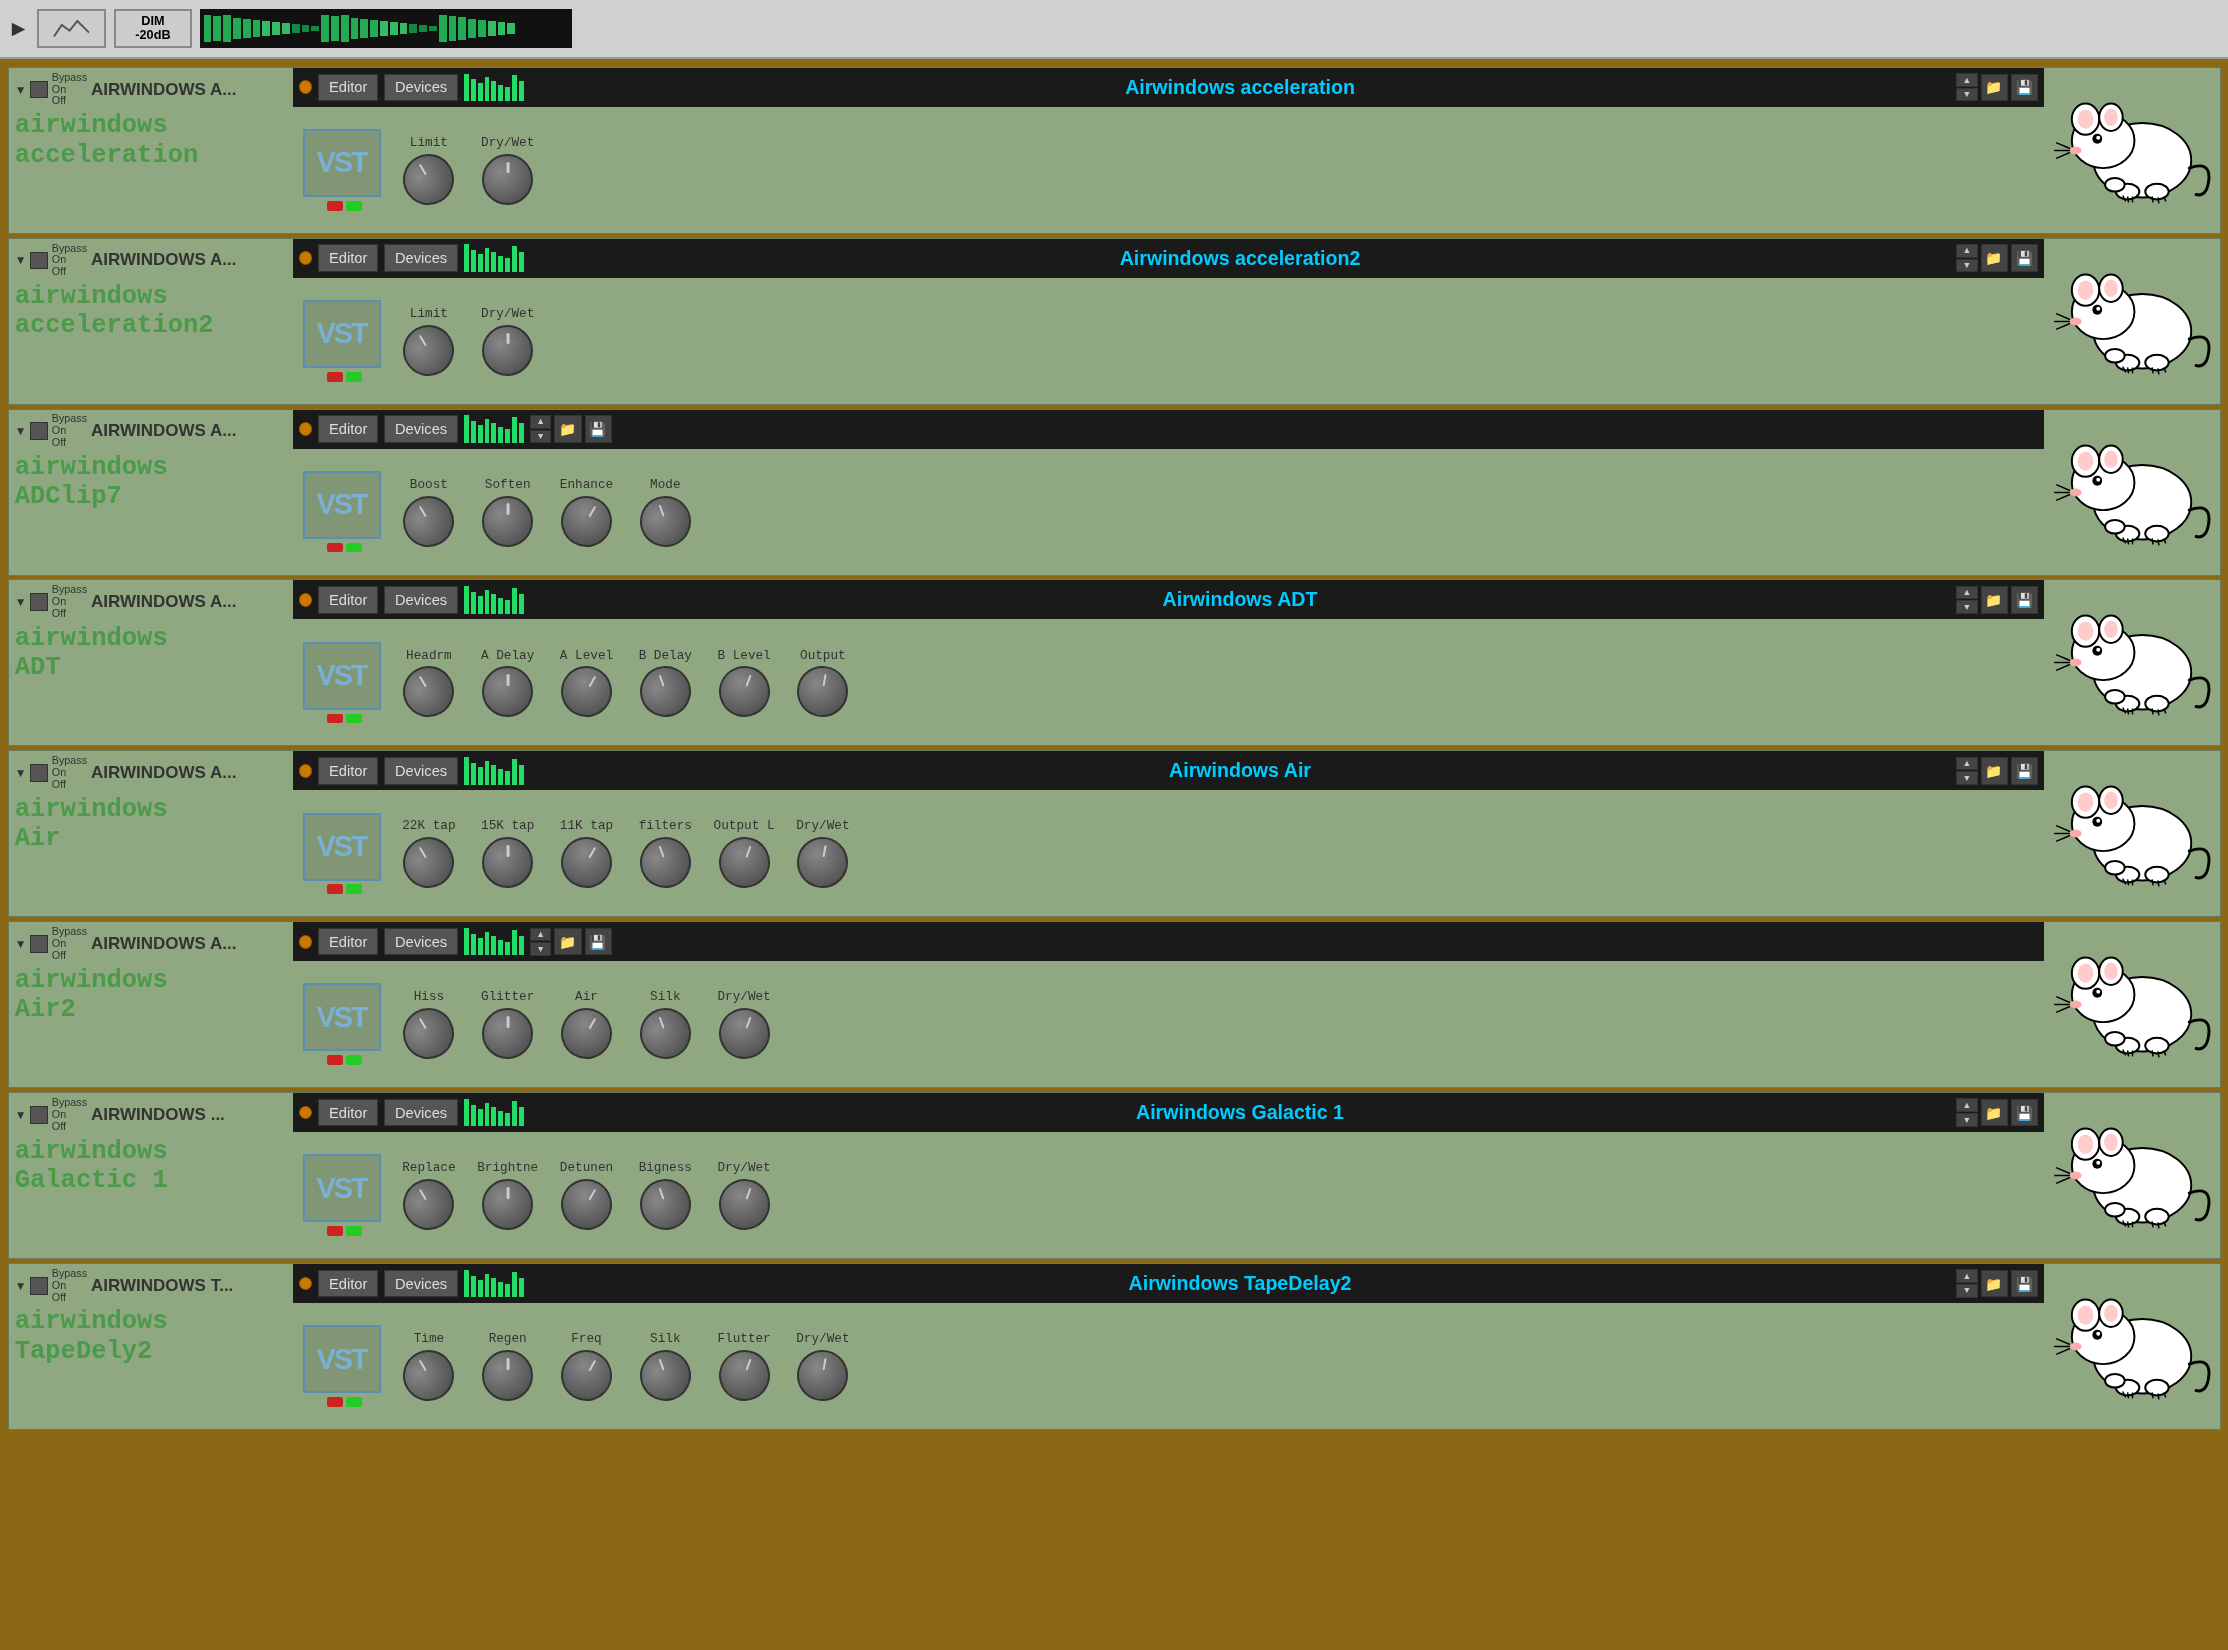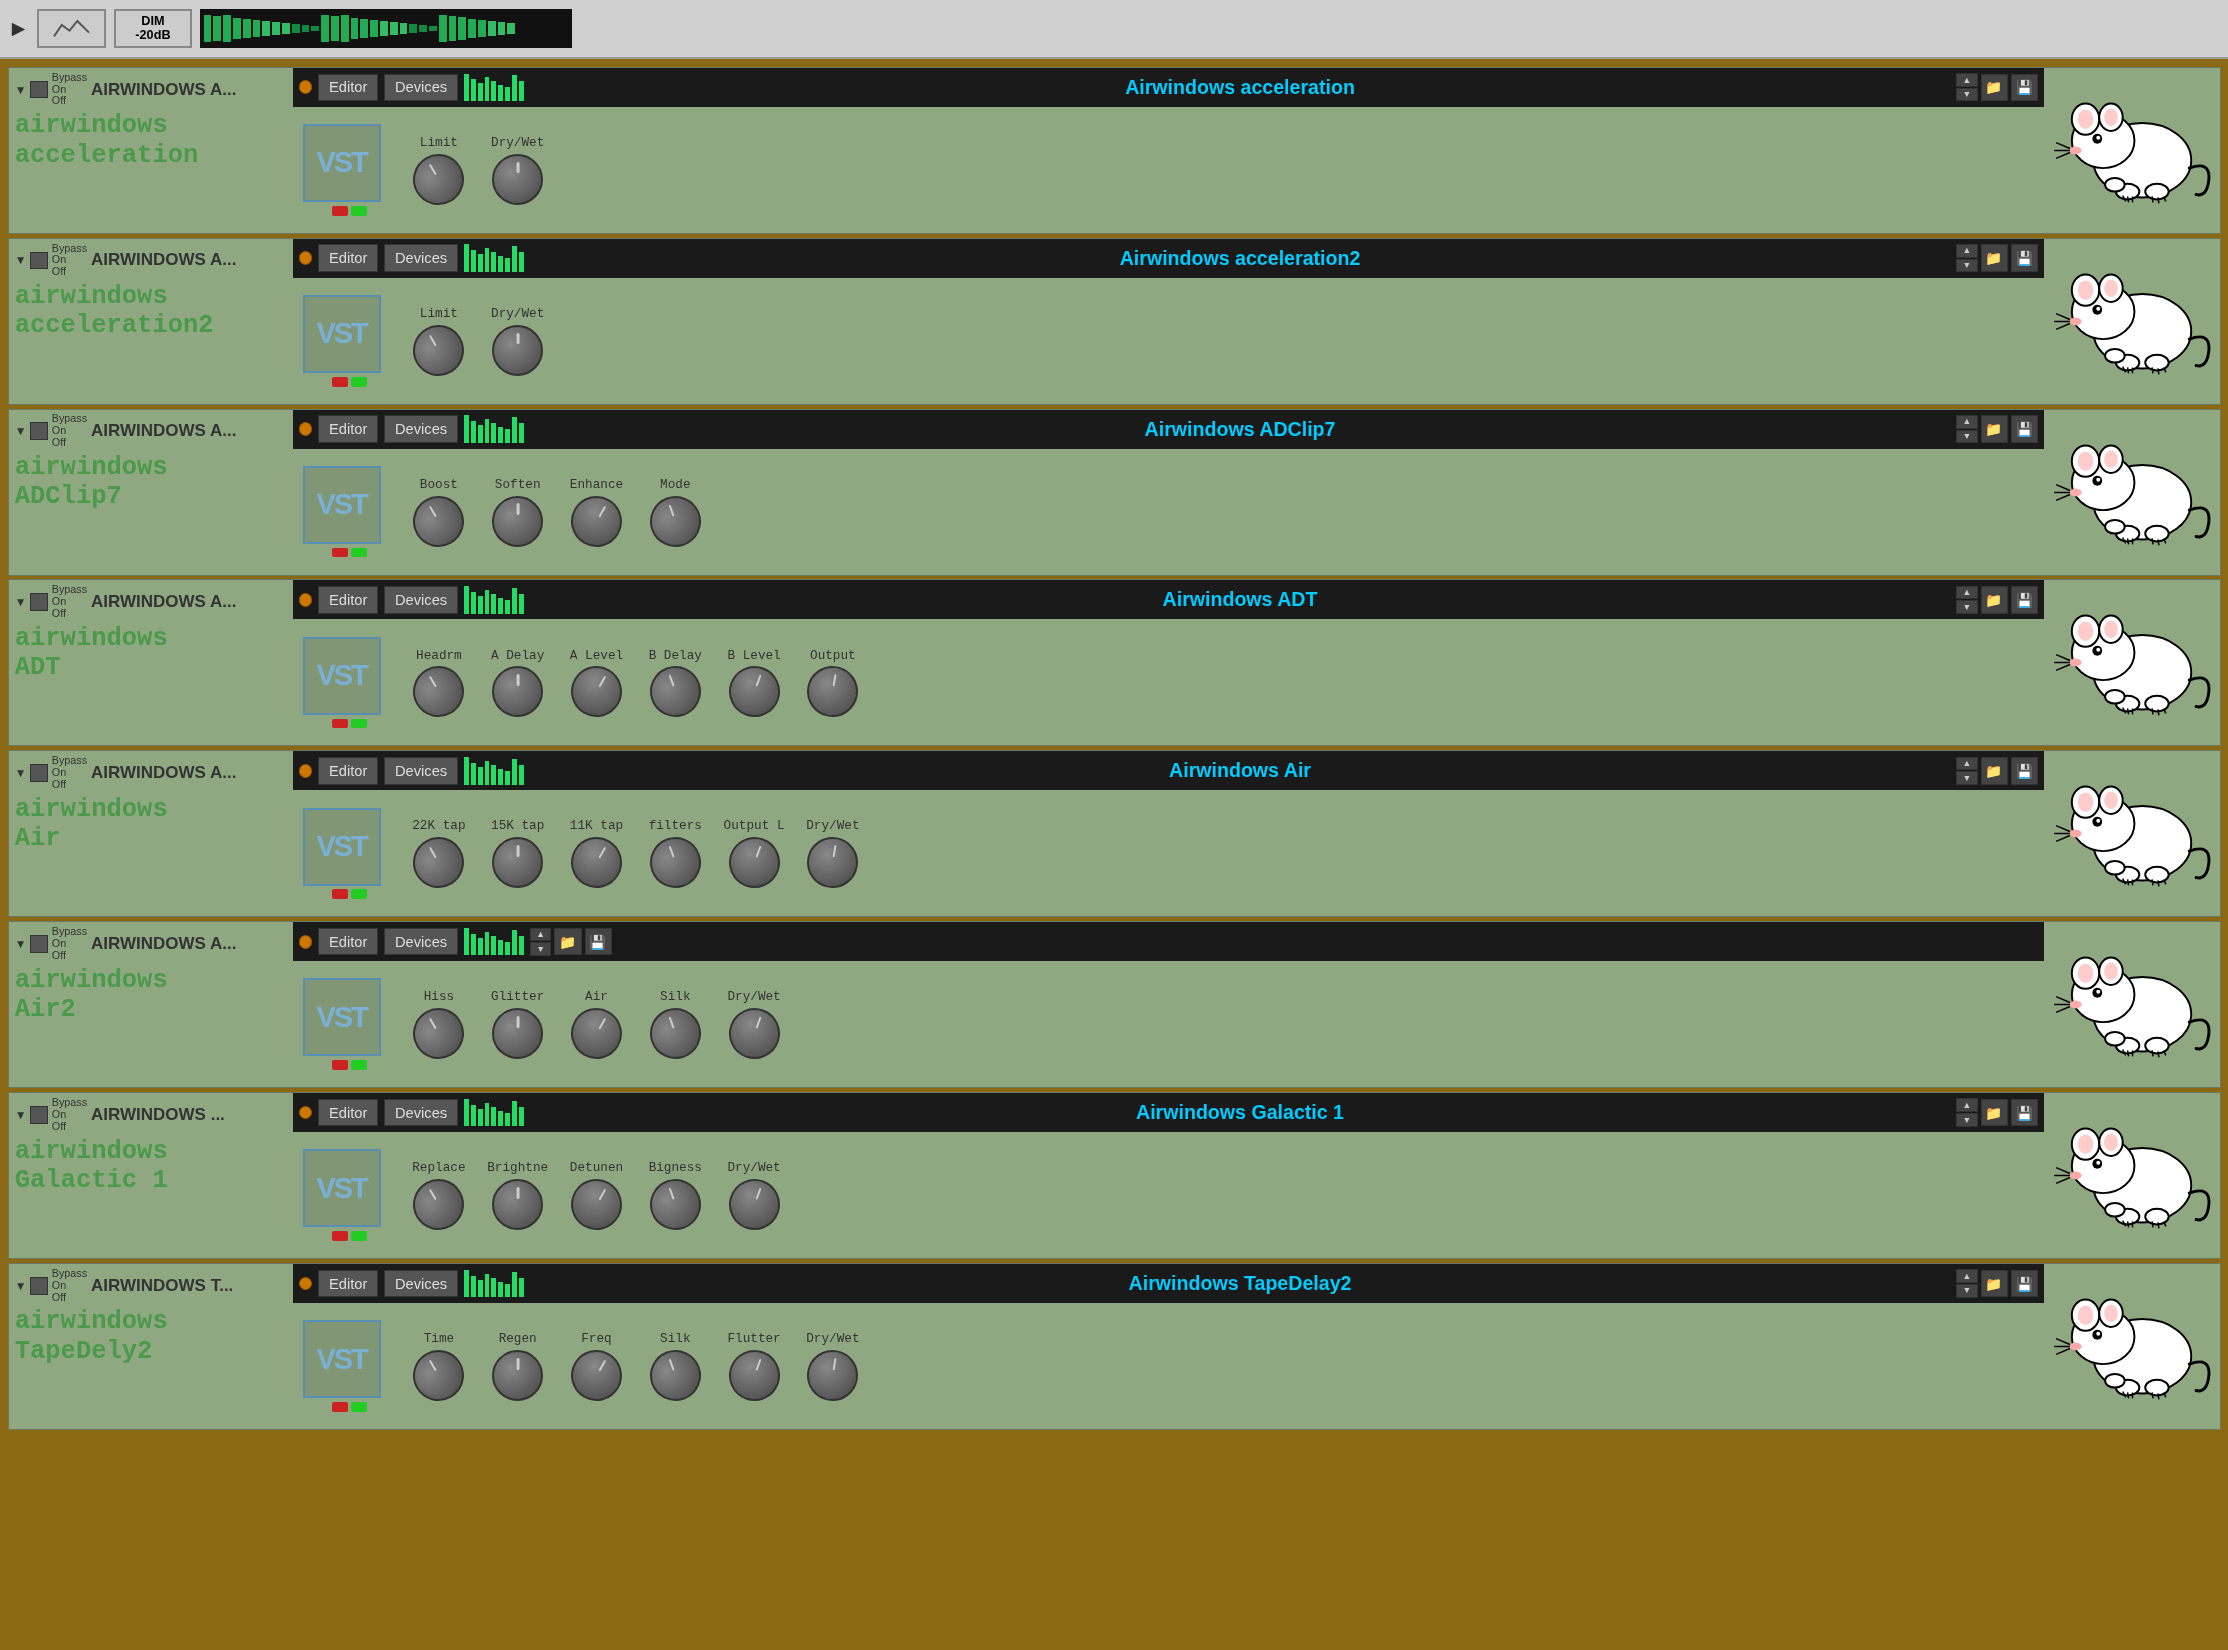--- a/index.html
+++ b/index.html
@@ -247,32 +247,32 @@
       display: flex;
       align-items: center;
       flex: 1;
       padding: 5.9px 9.8px;
       gap: 7.8px;
     }
 
     .vst-logo {
       width: 78px;
       min-width: 78px;
-      height: 78px;
+      height: 68px;
       display: flex;
       align-items: center;
       justify-content: center;
       font-size: 29px;
       font-weight: bold;
       color: #7ab0d4;
       font-family: 'Arial', sans-serif;
       letter-spacing: -2px;
       border: 2.9px solid #5a8fb4;
       background: rgba(0,0,0,0.1);
-      margin-right: 16px;
+      margin-right: 6px;
     }
 
     .io-lights {
       display: flex;
       flex-direction: column;
       gap: 2px;
       margin-top: 3.9px;
       align-items: flex-start;
     }
 
@@ -651,21 +651,20 @@
             <div class="vu-bar" style="height:27.4px"></div>
             <div class="vu-bar" style="height:21.6px"></div>
             <div class="vu-bar" style="height:17.6px"></div>
             <div class="vu-bar" style="height:23.5px"></div>
             <div class="vu-bar" style="height:19.6px"></div>
             <div class="vu-bar" style="height:15.7px"></div>
             <div class="vu-bar" style="height:13.7px"></div>
             <div class="vu-bar" style="height:25.5px"></div>
             <div class="vu-bar" style="height:19.6px"></div>
           </div>
-        <span class="plugin-title">Airwindows ADClip7</span>
         <div class="header-right-controls">
           <div class="arrow-group">
             <div class="arrow-btn">▲</div>
             <div class="arrow-btn">▼</div>
           </div>
           <div class="folder-btn">📁</div>
           <div class="save-btn">💾</div>
         </div>
       </div>
 

